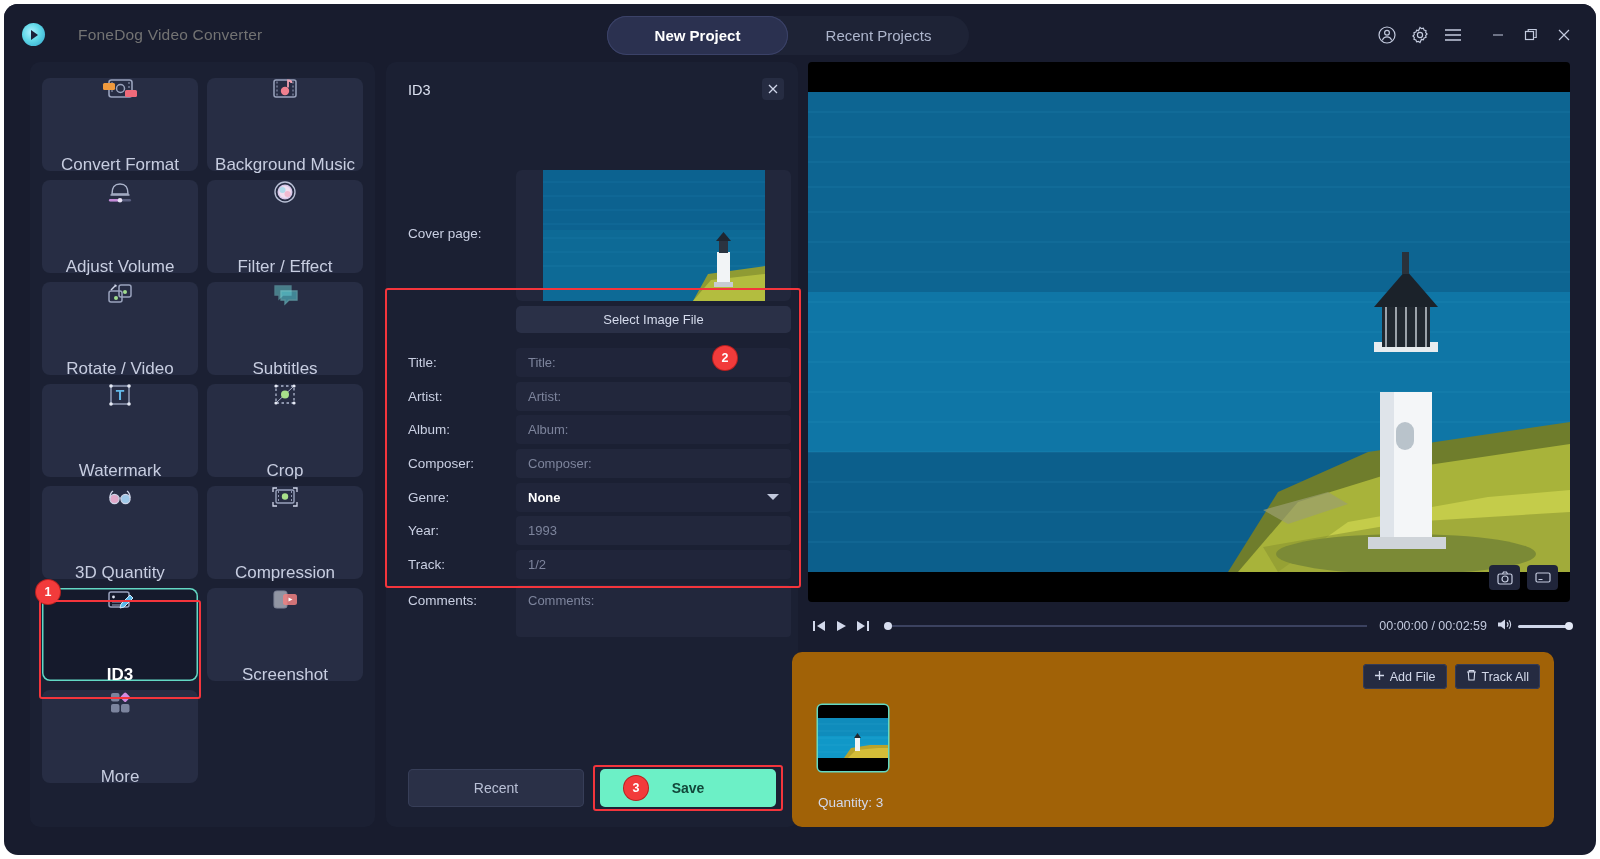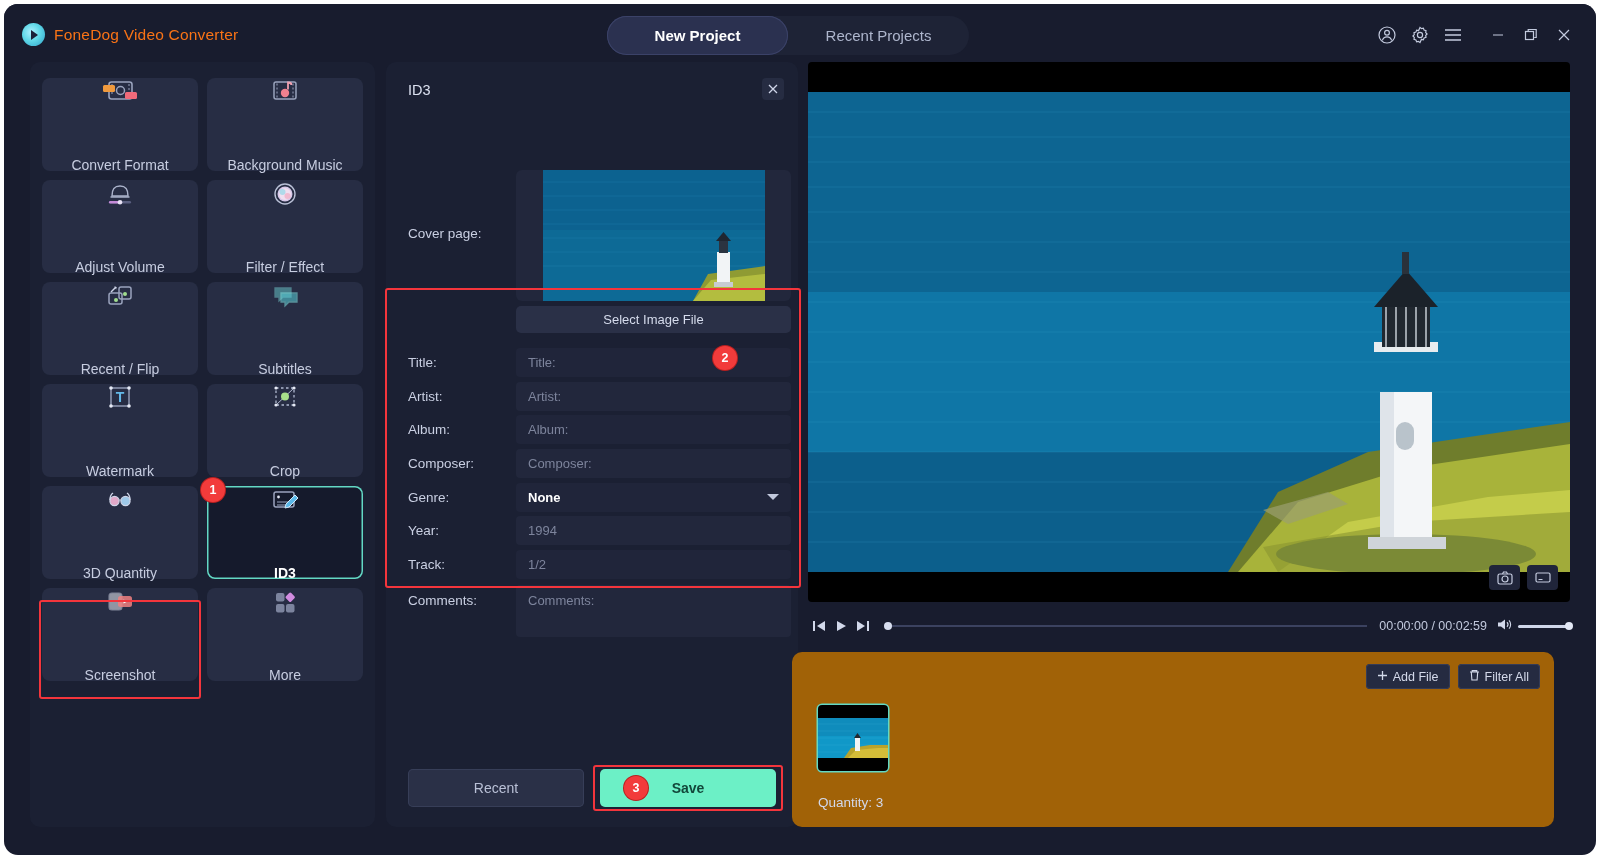--- a/index.html
+++ b/index.html
@@ -12,21 +12,21 @@
   }
 
   
   #titlebar { position:absolute; left:0; top:0; width:100%; height:62px; background:#181c2e; }
   #brand { position:absolute; left:18px; top:19px; display:flex; align-items:center; gap:9px; }
   .logo-ring { width:23px; height:23px; border-radius:50%;
      background:radial-gradient(circle at 40% 40%, #aef0ff 0%, #5fd8e8 45%, #2ea0c8 100%);
      display:flex; align-items:center; justify-content:center; }
   .logo-ring::after { content:""; width:0;height:0;border-left:7px solid #1b2038;
      border-top:5px solid transparent;border-bottom:5px solid transparent; margin-left:2px;}
-  #brand-name { font-size:15.5px; color:#f97316; letter-spacing:.2px;}
+  #brand-name { font-size:15.5px; color:#737373; letter-spacing:.2px;margin-left:24px;}
 
   #tabs { position:absolute; left:603px; top:12px; width:362px; height:39px;
      background:#1e2336; border-radius:20px; display:flex; align-items:center; }
   .tab { flex:1; height:100%; display:flex; align-items:center; justify-content:center;
      font-size:15px; color:#aeb6cd; border-radius:20px; }
   .tab.active { background:#2b3150; color:#ffffff; font-weight:bold;
      box-shadow:inset 0 0 0 1px #3b4268; }
 
   #winctrls { position:absolute; right:16px; top:0; height:62px; display:flex;
      align-items:center; gap:0; }
@@ -36,21 +36,21 @@
   .wc-gap { width:12px; }
 
   
   #sidebar { position:absolute; left:26px; top:58px; width:345px; height:765px;
      background:#1b2033; border-radius:10px; }
   #tools { position:absolute; left:12px; top:16px; width:321px;
      display:flex; flex-wrap:wrap; gap:9px; }
   .tool { width:156px; height:93px; background:#272d44; border-radius:8px;
      display:flex; flex-direction:column; align-items:center; justify-content:center;
      gap:7px; position:relative; }
-  .tool-label { font-size:14px; color:#c7cde0;margin-top:40px; }
+  .tool-label { font-size:17px; color:#c7cde0;margin-top:40px; }
   .tool.selected { background:#151a2c; box-shadow:inset 0 0 0 1.5px #63d8c4; }
   .tool.selected .tool-label { color:#ffffff; font-weight:bold; }
   .ticon { width:40px; height:34px; position:relative; }
 
   .hl-box { position:absolute; border:2.5px solid #f4353c; border-radius:3px;
      pointer-events:none; }
   .badge { position:absolute; width:24px; height:24px; border-radius:50%;
      background:#f23b3b; color:#fff; font-size:12.5px; font-weight:bold;
      display:flex; align-items:center; justify-content:center; box-shadow:0 0 0 1px #b82020; }
 
@@ -237,21 +237,21 @@
         <span class="ticon">
           <svg width="40" height="34" viewBox="0 0 40 34" fill="none">
             <rect x="9" y="13" width="13" height="11" rx="2" stroke="#9aa3bd" stroke-width="1.5"></rect>
             <rect x="19" y="7" width="12" height="12" rx="2" stroke="#9aa3bd" stroke-width="1.5"></rect>
             <path d="M11 12l5-5" stroke="#cfd5e8" stroke-width="1.4"></path>
             <path d="M14 6.5l2.6.4-.4 2.6z" fill="#cfd5e8"></path>
             <circle cx="16" cy="20" r="2" fill="#a0dc8e"></circle>
               <circle cx="25" cy="14" r="2" fill="#a0dc8e"></circle>
           </svg>
         </span>
-        <span class="tool-label">Recent / Flip</span>
+        <span class="tool-label">Rotate / Video</span>
       </div>
 
       <div class="tool">
         <span class="ticon">
           <svg width="40" height="34" viewBox="0 0 40 34" fill="none">
             <path d="M10 8h16v9H18l-4 4v-4h-4z" fill="#6fdede" opacity=".45" stroke="#7fe0e0" stroke-width="1.3"></path>
             <path d="M16 13h16v9h-8l-4 4v-4h-4z" fill="#58d0d8" opacity=".55" stroke="#7fe0e0" stroke-width="1.3"></path>
           </svg>
         </span>
         <span class="tool-label">Subtitles</span>
@@ -291,20 +291,31 @@
           <svg width="40" height="34" viewBox="0 0 40 34" fill="none">
             <circle cx="14.5" cy="17" r="4.6" fill="#e0a8c8" stroke="#cfd5e8" stroke-width="1.2"></circle>
             <circle cx="25.5" cy="17" r="4.6" fill="#9ec8e8" stroke="#cfd5e8" stroke-width="1.2"></circle>
             <path d="M19.2 16h1.6" stroke="#cfd5e8" stroke-width="1.2"></path>
             <path d="M10 16c0-4 1.5-6 3-7M30 16c0-4-1.5-6-3-7" stroke="#cfd5e8" stroke-width="1.4"></path>
           </svg>
         </span>
         <span class="tool-label">3D Quantity</span>
       </div>
 
+      <div class="tool">
+        <span class="ticon">
+          <svg width="40" height="34" viewBox="0 0 40 34" fill="none">
+            <rect x="11" y="8" width="18" height="13" rx="1.5" stroke="#9aa3bd" stroke-width="1.4"></rect>
+            <path d="M13.5 9v11M26.5 9v11" stroke="#9aa3bd" stroke-width=".9" stroke-dasharray="2 2"></path>
+            <circle cx="20" cy="14.5" r="3.2" fill="#a8e08a"></circle>
+            <path d="M8 10V6h4M32 10V6h-4M8 20v4h4M32 20v4h-4" stroke="#cfd5e8" stroke-width="1.3"></path>
+          </svg>
+        </span>
+        <span class="tool-label">Compression</span>
+      </div>
 
       <div class="tool selected">
         <span class="badge" style="left:-6px; top:-8px;">1</span>
         <span class="ticon">
           <svg width="40" height="34" viewBox="0 0 40 34" fill="none">
             <rect x="9" y="8" width="20" height="15" rx="2" stroke="#9aa3bd" stroke-width="1.5"></rect>
             <circle cx="13.5" cy="13" r="1.4" fill="#dfe4f2"></circle>
             <path d="M12 18h12M12 21h9" stroke="#9aa3bd" stroke-width="1.2"></path>
             <path d="M21 20l9-9 3 3-9 9-4 1z" fill="#5bb8e8" stroke="#cfe8f8" stroke-width="1"></path>
           </svg>
@@ -389,21 +400,21 @@
       </div>
       <div class="frow">
         <span class="flabel">Genre:</span>
         <span class="finput sel">
           <span>None</span>
           <span class="caret"></span>
         </span>
       </div>
       <div class="frow">
         <span class="flabel">Year:</span>
-        <span class="finput">1994</span>
+        <span class="finput">1993</span>
       </div>
       <div class="frow">
         <span class="flabel">Track:</span>
         <span class="finput">1/2</span>
       </div>
     </div>
 
     <div id="comments-label">Comments:</div>
     <div id="comments-box"></div>
     <div id="comments-ph">Comments:</div>
@@ -511,21 +522,21 @@
             </svg>
         </span>
         <span>Add File</span>
       </div>
       <div class="fbtn">
         <span>
           <svg width="11" height="12" viewBox="0 0 11 12" fill="none" stroke="#d3d9ea" stroke-width="1.1">
             <path d="M1 3h9M3.2 3V1.6h4.6V3M2.3 3l.6 8h5.2l.6-8"></path>
           </svg>
         </span>
-        <span>Filter All</span>
+        <span>Track All</span>
       </div>
     </div>
     <div id="thumb">
       <div id="thumbimg">
         <svg width="70" height="40" viewBox="0 0 70 40">
           <rect width="70" height="40" fill="#1098c8"></rect>
           <rect width="70" height="18" fill="#0f8cbc"></rect>
           <g opacity=".25" stroke="#4fc0e0" stroke-width=".7">
               <path d="M0 6h70M0 13h70M0 20h70M0 27h70M0 34h70"></path>
             </g>

